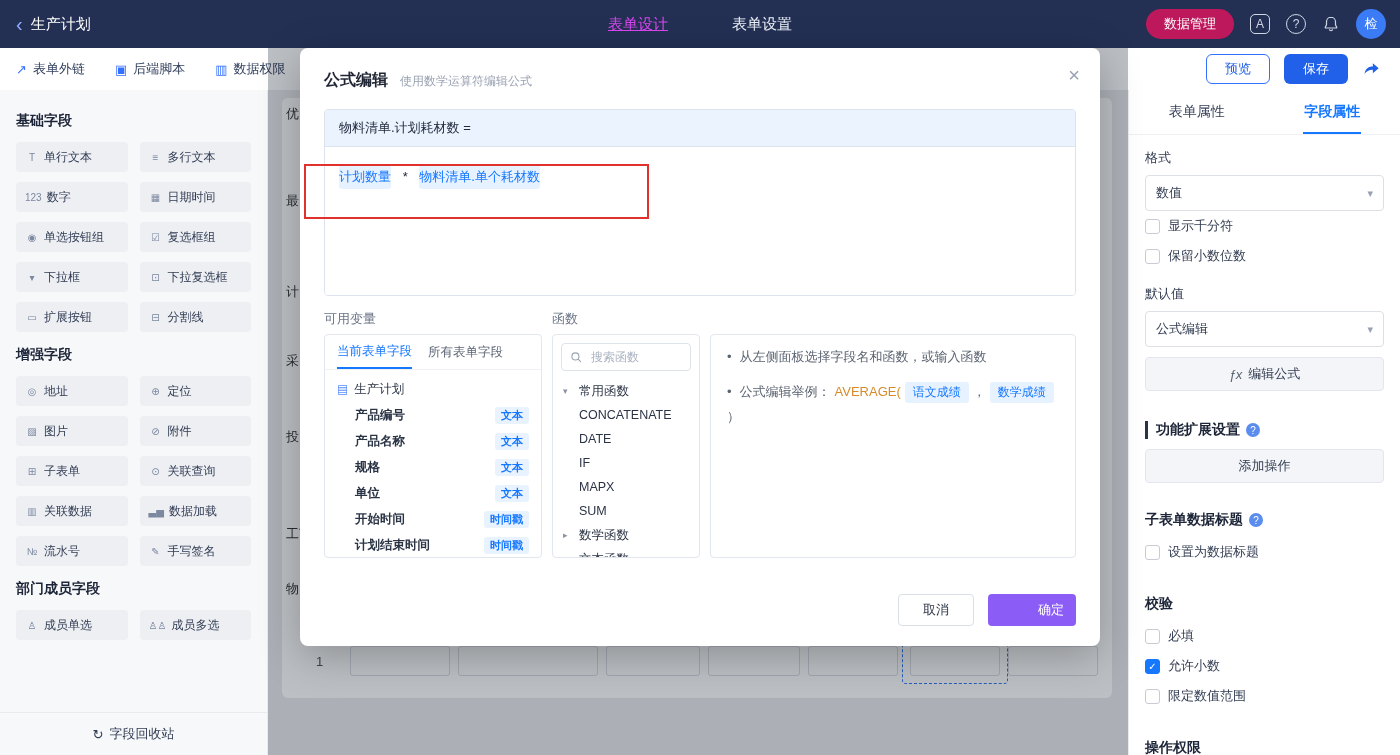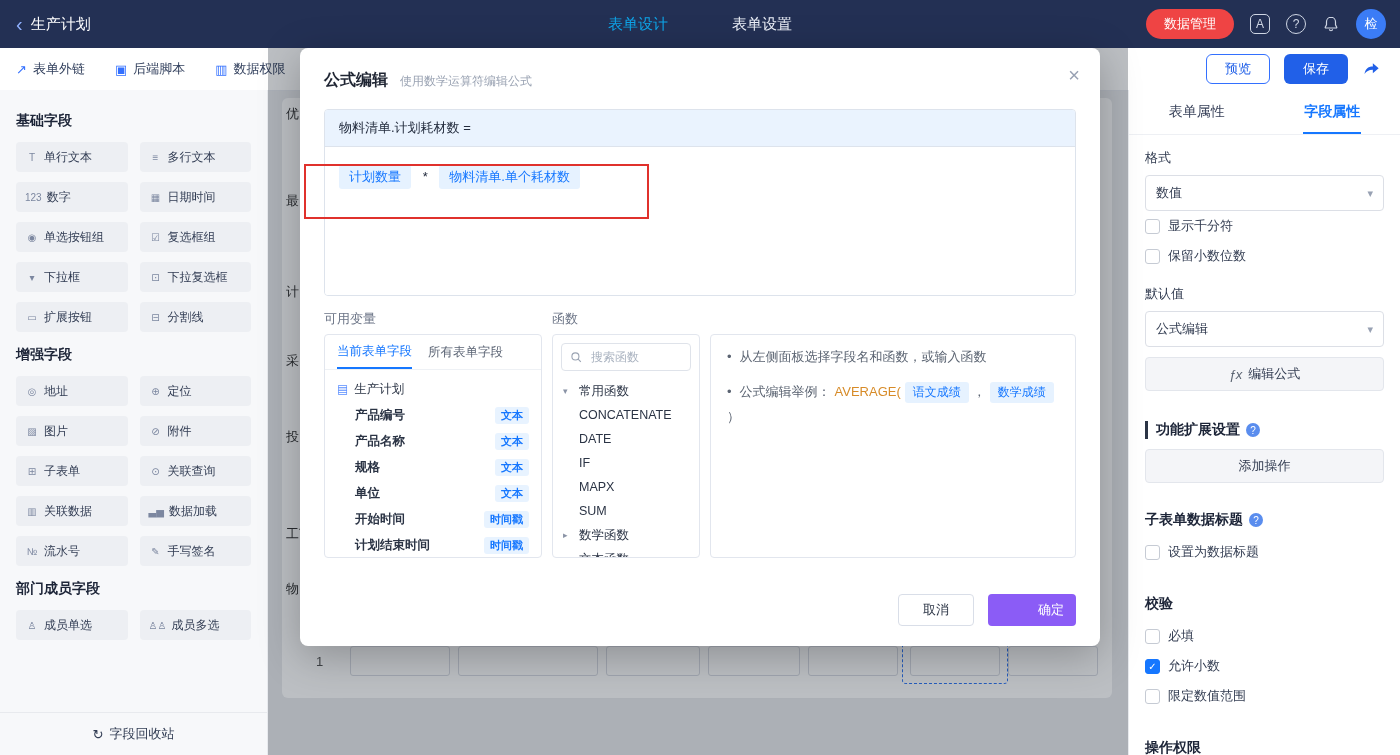--- a/index.html
+++ b/index.html
@@ -5,23 +5,23 @@
   html,body{margin:0;padding:0;}
   body{font-family:"Liberation Sans","DejaVu Sans",sans-serif;}
   #app{position:relative;width:1400px;height:755px;background:#e9ebee;overflow:hidden;font-size:13px;color:#333;}
 
   
   .nav{position:absolute;top:0;left:0;right:0;height:48px;background:#233054;display:flex;align-items:center;z-index:6;}
   .nav-back{display:flex;align-items:center;gap:8px;margin-left:16px;color:#fff;font-size:15px;cursor:pointer;}
   .nav-back-chevron{color:#8fb0ff;font-size:20px;line-height:1;}
   .nav-tabs{position:absolute;left:50%;transform:translateX(-50%);display:flex;gap:64px;font-size:15px;}
   .nav-tab{color:#eef2fa;cursor:pointer;}
-  .nav-tab.active{color:#0ea5e9;}
+  .nav-tab.active{color:#d946ef;text-decoration:underline;}
   .nav-right{margin-left:auto;display:flex;align-items:center;gap:16px;margin-right:14px;}
-  .btn-green{height:30px;padding:0 18px;border:none;border-radius:15px;background:#ef4444;color:#fff;font-size:13px;cursor:pointer;}
+  .btn-green{height:30px;padding:0 18px;border:none;border-radius:15px;background:#be185d;color:#fff;font-size:13px;cursor:pointer;}
   .nav-icon{color:#cfd6e4;display:flex;align-items:center;justify-content:center;cursor:pointer;}
   .nav-icon.translate{width:20px;height:20px;border:1.5px solid #cfd6e4;border-radius:5px;font-size:12px;box-sizing:border-box;}
   .nav-icon.circle{width:20px;height:20px;border:1.5px solid #cfd6e4;border-radius:50%;font-size:12px;box-sizing:border-box;}
   .avatar{width:30px;height:30px;border-radius:50%;background:#3b7cf6;color:#fff;display:flex;align-items:center;justify-content:center;font-size:13px;cursor:pointer;}
 
   
   .toolbar{position:absolute;top:48px;left:0;right:0;height:42px;background:#fff;border-bottom:1px solid #e6e9ef;display:flex;align-items:center;z-index:2;}
   .tb-left{display:flex;gap:30px;margin-left:16px;}
   .tb-item{display:flex;align-items:center;gap:6px;color:#33415e;font-size:13px;cursor:pointer;white-space:nowrap;}
   .tb-ic{color:#3370ff;font-size:13px;}
@@ -68,21 +68,21 @@
 
   
   .modal{position:absolute;left:300px;top:48px;width:800px;height:598px;background:#fff;border-radius:8px;box-shadow:0 10px 40px rgba(0,0,0,.25);z-index:8;}
   .m-header{padding:22px 24px 0;display:flex;align-items:baseline;gap:12px;}
   .m-title{font-size:16px;font-weight:bold;color:#1f2533;}
   .m-sub{font-size:12px;color:#9aa3b3;}
   .m-close{position:absolute;top:16px;right:20px;font-size:20px;color:#98a1b3;cursor:pointer;}
   .m-formula{margin:18px 24px 0;border:1px solid #dde3ec;border-radius:4px;overflow:hidden;}
   .m-target{background:#eaf3fe;padding:9px 14px;font-size:13px;color:#222b3d;border-bottom:1px solid #dde3ec;}
   .m-body{height:148px;padding:18px 14px;background:#fff;box-sizing:border-box;}
-  .token{display:inline-block;background:#e6f2ff;color:#1677ff;border-radius:3px;padding:3px 10px;font-size:13px;cursor:pointer;}
+  .token{display:inline-block;background:#e6f2ff;color:#1677ff;border-radius:3px;padding:3px 0;font-size:13px;cursor:pointer;}
   .op{margin:0 8px;color:#222b3d;font-size:13px;}
   .m-plabels{display:flex;margin:14px 24px 6px;font-size:13px;color:#6b7486;}
   .m-plabels .pl1{width:228px;flex:none;}
   .m-panels{display:flex;gap:10px;margin:0 24px;height:224px;}
   .p-vars{width:218px;flex:none;border:1px solid #e2e6ee;border-radius:4px;box-sizing:border-box;overflow:hidden;}
   .p-vars-tabs{display:flex;gap:16px;align-items:stretch;height:34px;padding:0 12px;border-bottom:1px solid #eef1f5;font-size:12.5px;}
   .pv-tab{color:#5c6575;cursor:pointer;display:flex;align-items:center;box-sizing:border-box;}
   .pv-tab.active{color:#1677ff;border-bottom:2px solid #1677ff;}
   .p-vars-tree{padding:6px 12px;font-size:12.5px;color:#2b3445;}
   .pv-root{display:flex;align-items:center;gap:6px;height:26px;cursor:pointer;}

